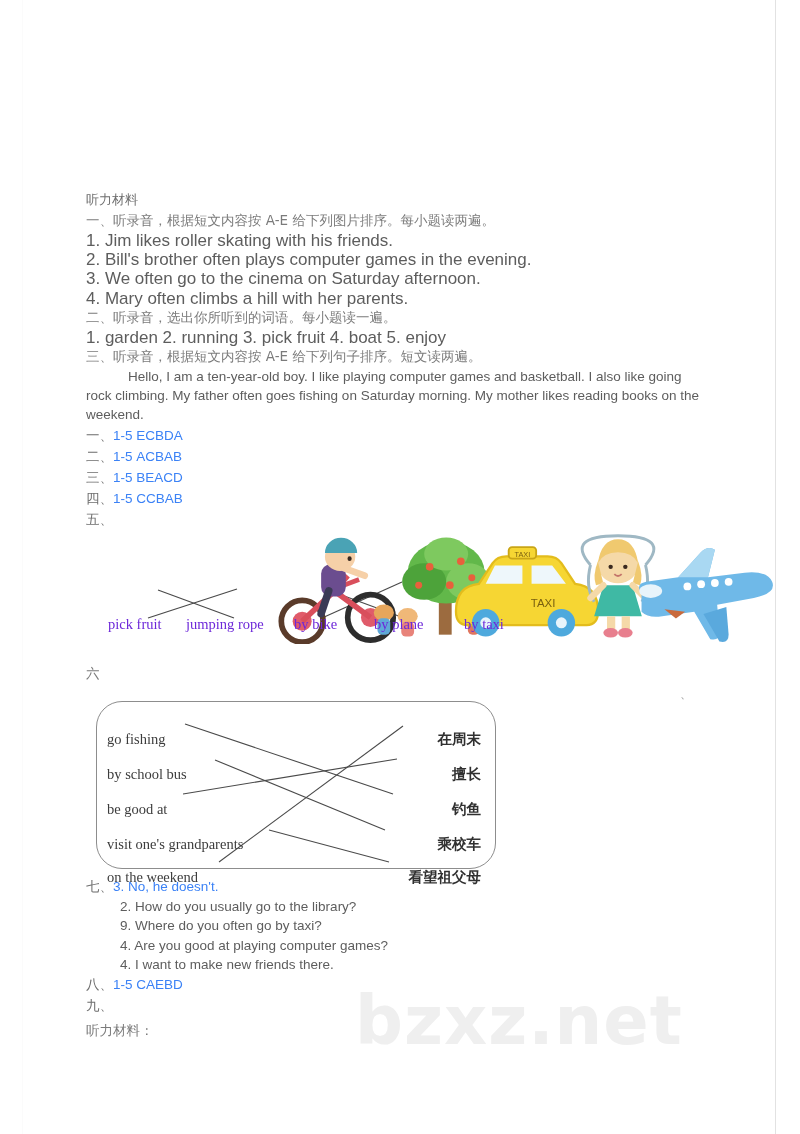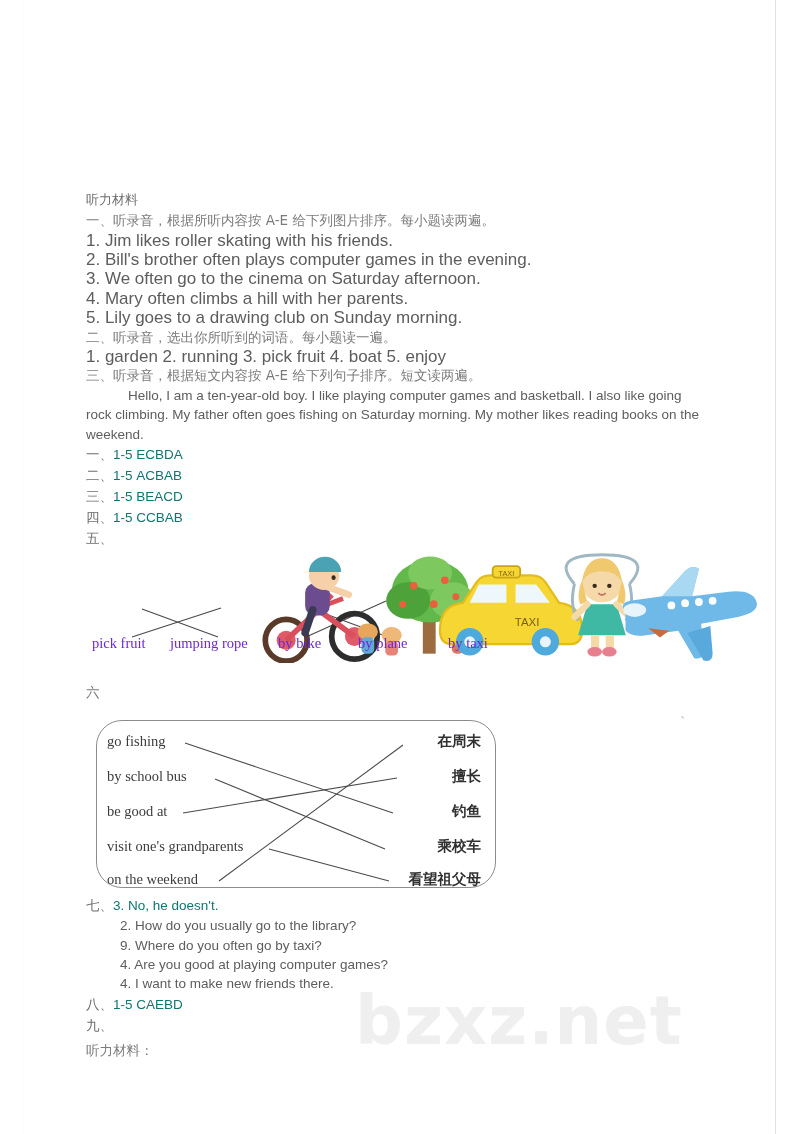--- a/index.html
+++ b/index.html
@@ -89,31 +89,31 @@
   .para .indent { display: inline-block; width: 42px; }
 
   .ans-line {
     color: #6e6e6e;
     font-size: 13.5px;
     line-height: 20px;
     white-space: nowrap;
     font-family: "DejaVu Sans", "Liberation Sans", sans-serif;
   }
   .ans-line .val {
-    color: #0f766e;
+    color: #3b82f6;
     font-family: "Liberation Sans", sans-serif;
   }
 
   
   .pic-match {
     position: relative;
     width: 460px;
     height: 110px;
     margin-top: 2px;
-    margin-left: 4px;
+    margin-left: 20px;
   }
   .pic-match svg {
     position: absolute;
     left: 0; top: 0;
     width: 460px; height: 110px;
   }
   .pic-row {
     position: absolute;
     left: 0; top: 0;
     width: 460px; height: 62px;
@@ -151,20 +151,21 @@
   .phrase-box svg {
     position: absolute;
     left: 0; top: 0;
     width: 400px; height: 168px;
   }
   .ph-left, .ph-right {
     position: absolute;
     font-size: 14.5px;
     color: #3c3c3c;
     white-space: nowrap;
+    margin-top: 17px;
   }
   .ph-left {
     left: 10px;
     font-family: "Liberation Serif", serif;
   }
   .ph-right {
     font-family: Liberation Serif, serif;
     font-weight: bold;
     font-size: 14.5px;
     color: #303030;
@@ -201,26 +202,25 @@
 
   <div class="page-edge-left"></div>
   <div class="page-edge-right"></div>
 
   <div class="watermark">bzxz.net</div>
 
   <div class="content">
 
     <div class="title-line">听力材料</div>
 
-    <div class="cn-line">一、听录音，根据所听内容按 A-E 给下列图片排序。每小题读两遍。</div>
+    <div class="cn-line">一、听录音，根据短文内容按 A-E 给下列图片排序。每小题读两遍。</div>
     <div class="en-line">1. Jim likes roller skating with his friends.</div>
     <div class="en-line">2. Bill's brother often plays computer games in the evening.</div>
     <div class="en-line">3. We often go to the cinema on Saturday afternoon.</div>
     <div class="en-line">4. Mary often climbs a hill with her parents.</div>
-    <div class="en-line">5. Lily goes to a drawing club on Sunday morning.</div>
 
     <div class="cn-line">二、听录音，选出你所听到的词语。每小题读一遍。</div>
     <div class="en-line">1. garden     2. running     3. pick fruit     4. boat     5. enjoy</div>
 
     <div class="cn-line">三、听录音，根据短文内容按 A-E 给下列句子排序。短文读两遍。</div>
     <div class="para"><span class="indent"></span><span>Hello, I am a ten-year-old boy. I like playing computer games and basketball. I also like going rock climbing. My father often goes fishing on Saturday morning. My mother likes reading books on the weekend.</span></div>
 
     <div class="ans-line"><span>一、</span><span class="val">1-5 ECBDA</span></div>
     <div class="ans-line"><span>二、</span><span class="val">1-5 ACBAB</span></div>
     <div class="ans-line"><span>三、</span><span class="val">1-5 BEACD</span></div>

